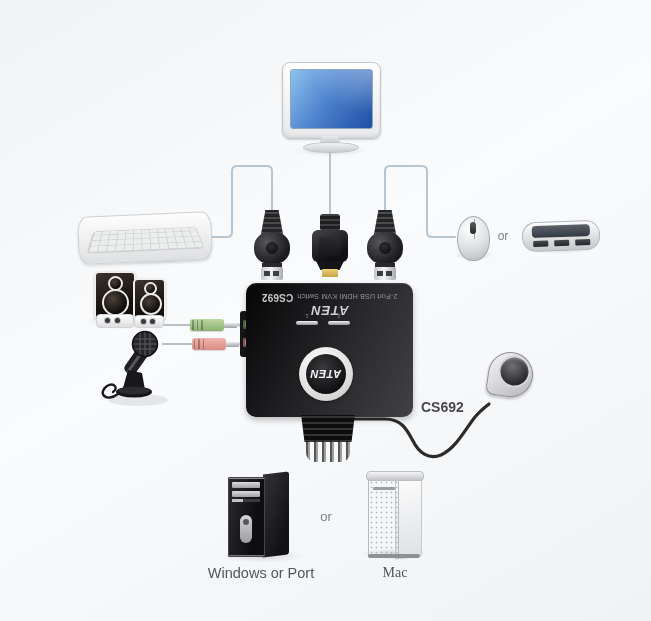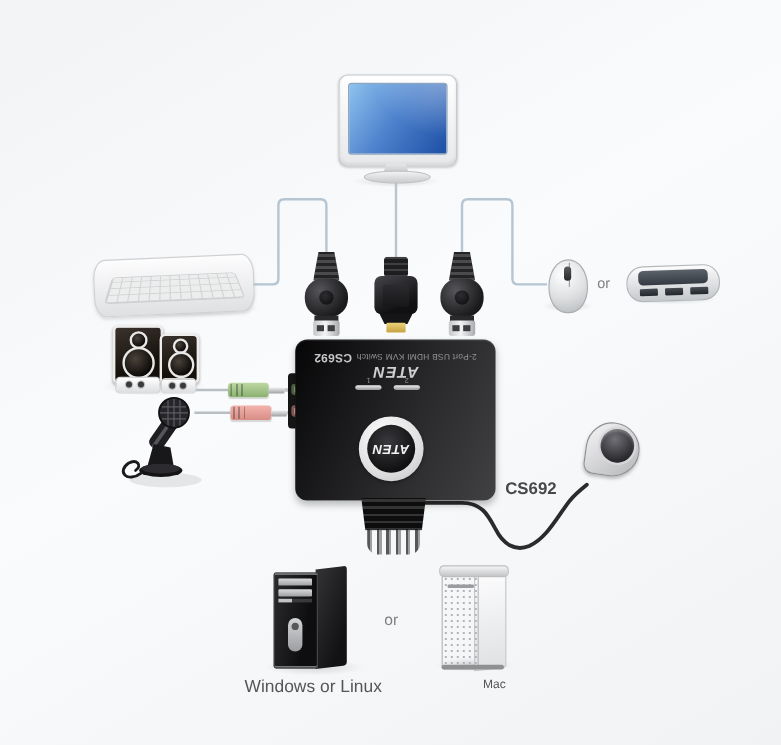--- a/index.html
+++ b/index.html
@@ -152,21 +152,21 @@
   .mac-handle{position:absolute;left:0;top:1px;width:56px;height:8px;border-radius:4px;
     background:linear-gradient(#f5f5f6,#c3c5c8);border:1px solid #bcbec0;}
   .mac-foot{position:absolute;left:2px;top:84px;width:52px;height:4px;border-radius:2px;background:#8e9092;}
   
   .lbl{position:absolute;color:#6b6c6e;}
   .lbl-remote{left:440px;top:332px;width:152px;text-align:center;font-size:13px;}
   .lbl-cs692{left:421px;top:399px;font-size:14px;font-weight:bold;color:#48484a;}
   .lbl-or1{left:489px;top:229px;width:28px;text-align:center;font-size:12px;color:#7f8082;}
   .lbl-or2{left:312px;top:509px;width:28px;text-align:center;font-size:13px;color:#7f8082;}
   .lbl-win{left:186px;top:565px;width:150px;text-align:center;font-size:14.5px;color:#545557;}
-  .lbl-mac{left:362px;top:565px;width:100px;text-align:center;font-size:10px;color:#545557;}
+  .lbl-mac{left:345px;top:565px;width:100px;text-align:center;font-size:14px;color:#545557;font-family:Liberation Serif, serif;}
 </style>
 </head>
 <body>
 
 <div id="canvas">
 
   <div class="shadow" style="left:293px;top:146px;width:74px;height:10px;"></div>
   <div class="shadow" style="left:82px;top:249px;width:136px;height:16px;"></div>
   <div class="shadow" style="left:84px;top:314px;width:88px;height:16px;"></div>
   <div class="shadow" style="left:452px;top:250px;width:42px;height:10px;"></div>
@@ -310,16 +310,16 @@
   <div class="lbl lbl-or2">or</div>
   <div class="abs mac">
     <div class="mac-side"></div>
     <div class="mac-front">
       <div class="mac-slot"></div>
     </div>
     <div class="mac-handle"></div>
     <div class="mac-foot"></div>
   </div>
 
-  <div class="lbl lbl-win">Windows or Linux</div>
+  <div class="lbl lbl-win">Windows or Port</div>
   <div class="lbl lbl-mac">Mac</div>
 
 </div>
 
 </body></html>

